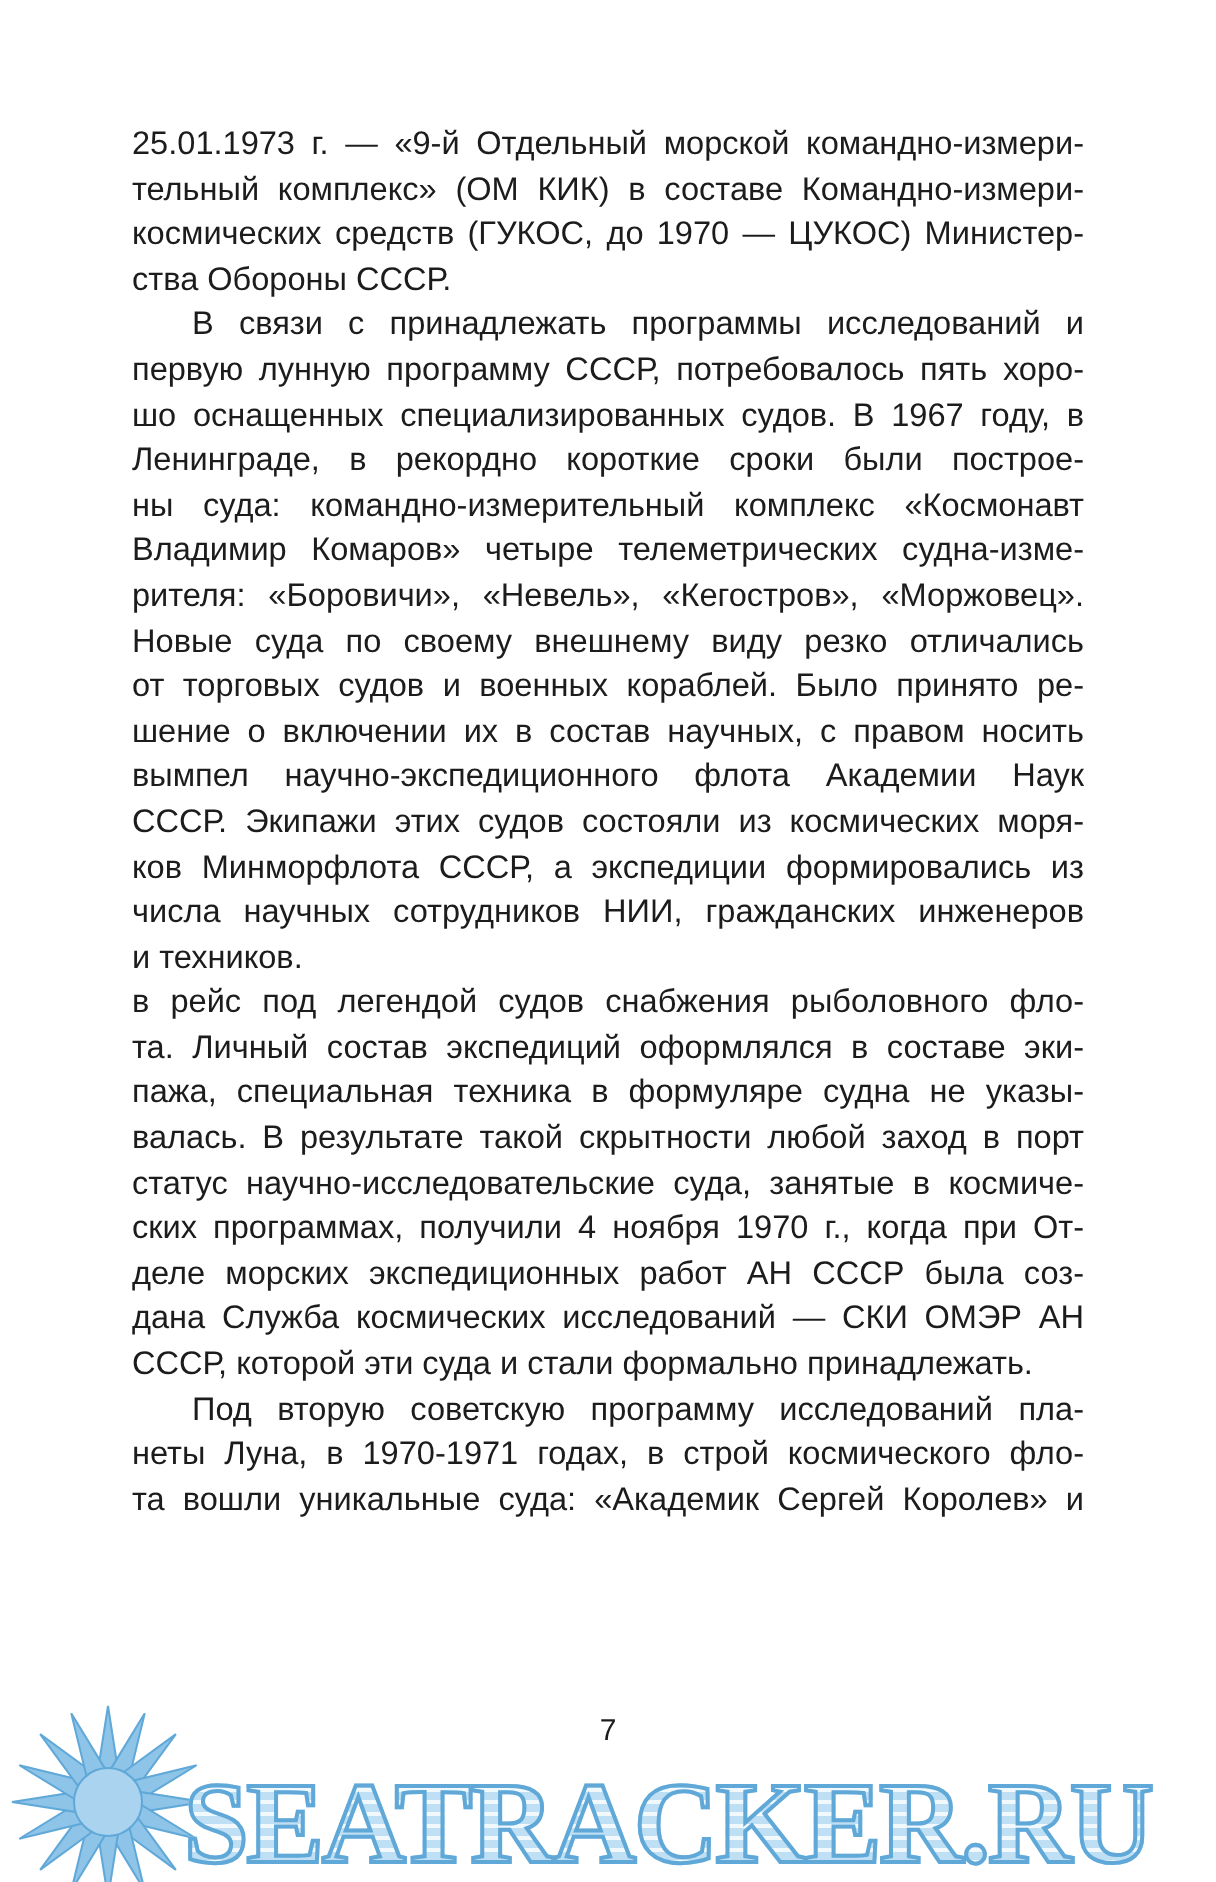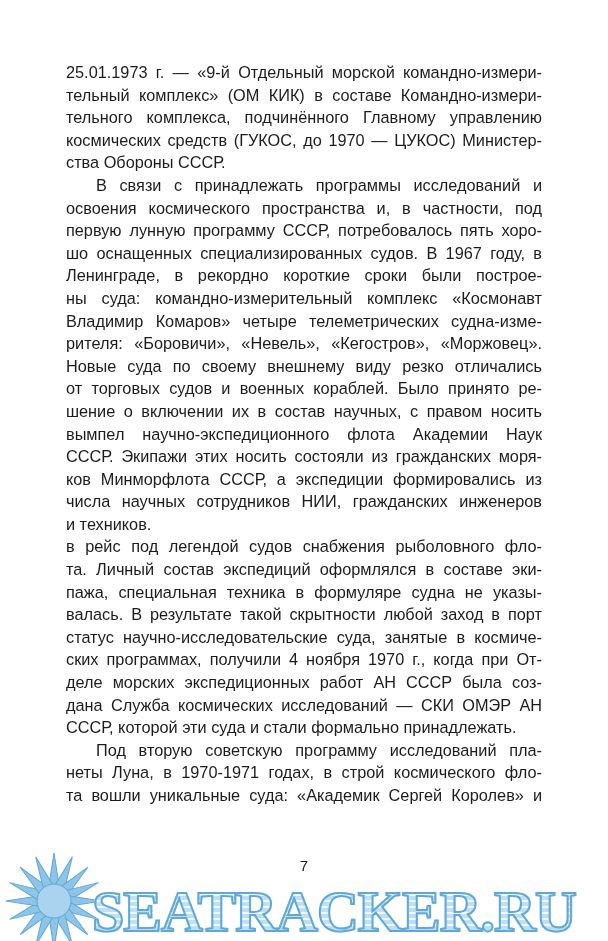--- a/index.html
+++ b/index.html
@@ -65,36 +65,34 @@
   }
 </style>
 </head>
 <body>
 
 <div class="page">
 
   <div class="text-block" id="text-block">
       <div class="line">25.01.1973 г. — «9-й Отдельный морской командно-измери-</div>
       <div class="line">тельный комплекс» (ОМ КИК) в составе Командно-измери-</div>
-      <div class="line">тельного комплекса, подчинённого Главному управлению</div>
       <div class="line">космических средств (ГУКОС, до 1970 — ЦУКОС) Министер-</div>
       <div class="line no-just">ства Обороны СССР.</div>
       <div class="line indent">В связи с принадлежать программы исследований и</div>
-      <div class="line">освоения космического пространства и, в частности, под</div>
       <div class="line">первую лунную программу СССР, потребовалось пять хоро-</div>
       <div class="line">шо оснащенных специализированных судов. В 1967 году, в</div>
       <div class="line">Ленинграде, в рекордно короткие сроки были построе-</div>
       <div class="line">ны суда: командно-измерительный комплекс «Космонавт</div>
       <div class="line">Владимир Комаров» четыре телеметрических судна-изме-</div>
       <div class="line">рителя: «Боровичи», «Невель», «Кегостров», «Моржовец».</div>
       <div class="line">Новые суда по своему внешнему виду резко отличались</div>
       <div class="line">от торговых судов и военных кораблей. Было принято ре-</div>
       <div class="line">шение о включении их в состав научных, с правом носить</div>
       <div class="line">вымпел научно-экспедиционного флота Академии Наук</div>
-      <div class="line">СССР. Экипажи этих носить состояли из гражданских моря-</div>
+      <div class="line">СССР. Экипажи этих судов состояли из космических моря-</div>
       <div class="line">ков Минморфлота СССР, а экспедиции формировались из</div>
       <div class="line">числа научных сотрудников НИИ, гражданских инженеров</div>
       <div class="line no-just">и техников.</div>
       <div class="line">в рейс под легендой судов снабжения рыболовного фло-</div>
       <div class="line">та. Личный состав экспедиций оформлялся в составе эки-</div>
       <div class="line">пажа, специальная техника в формуляре судна не указы-</div>
       <div class="line">валась. В результате такой скрытности любой заход в порт</div>
       <div class="line">статус научно-исследовательские суда, занятые в космиче-</div>
       <div class="line">ских программах, получили 4 ноября 1970 г., когда при От-</div>
       <div class="line">деле морских экспедиционных работ АН СССР была соз-</div>

